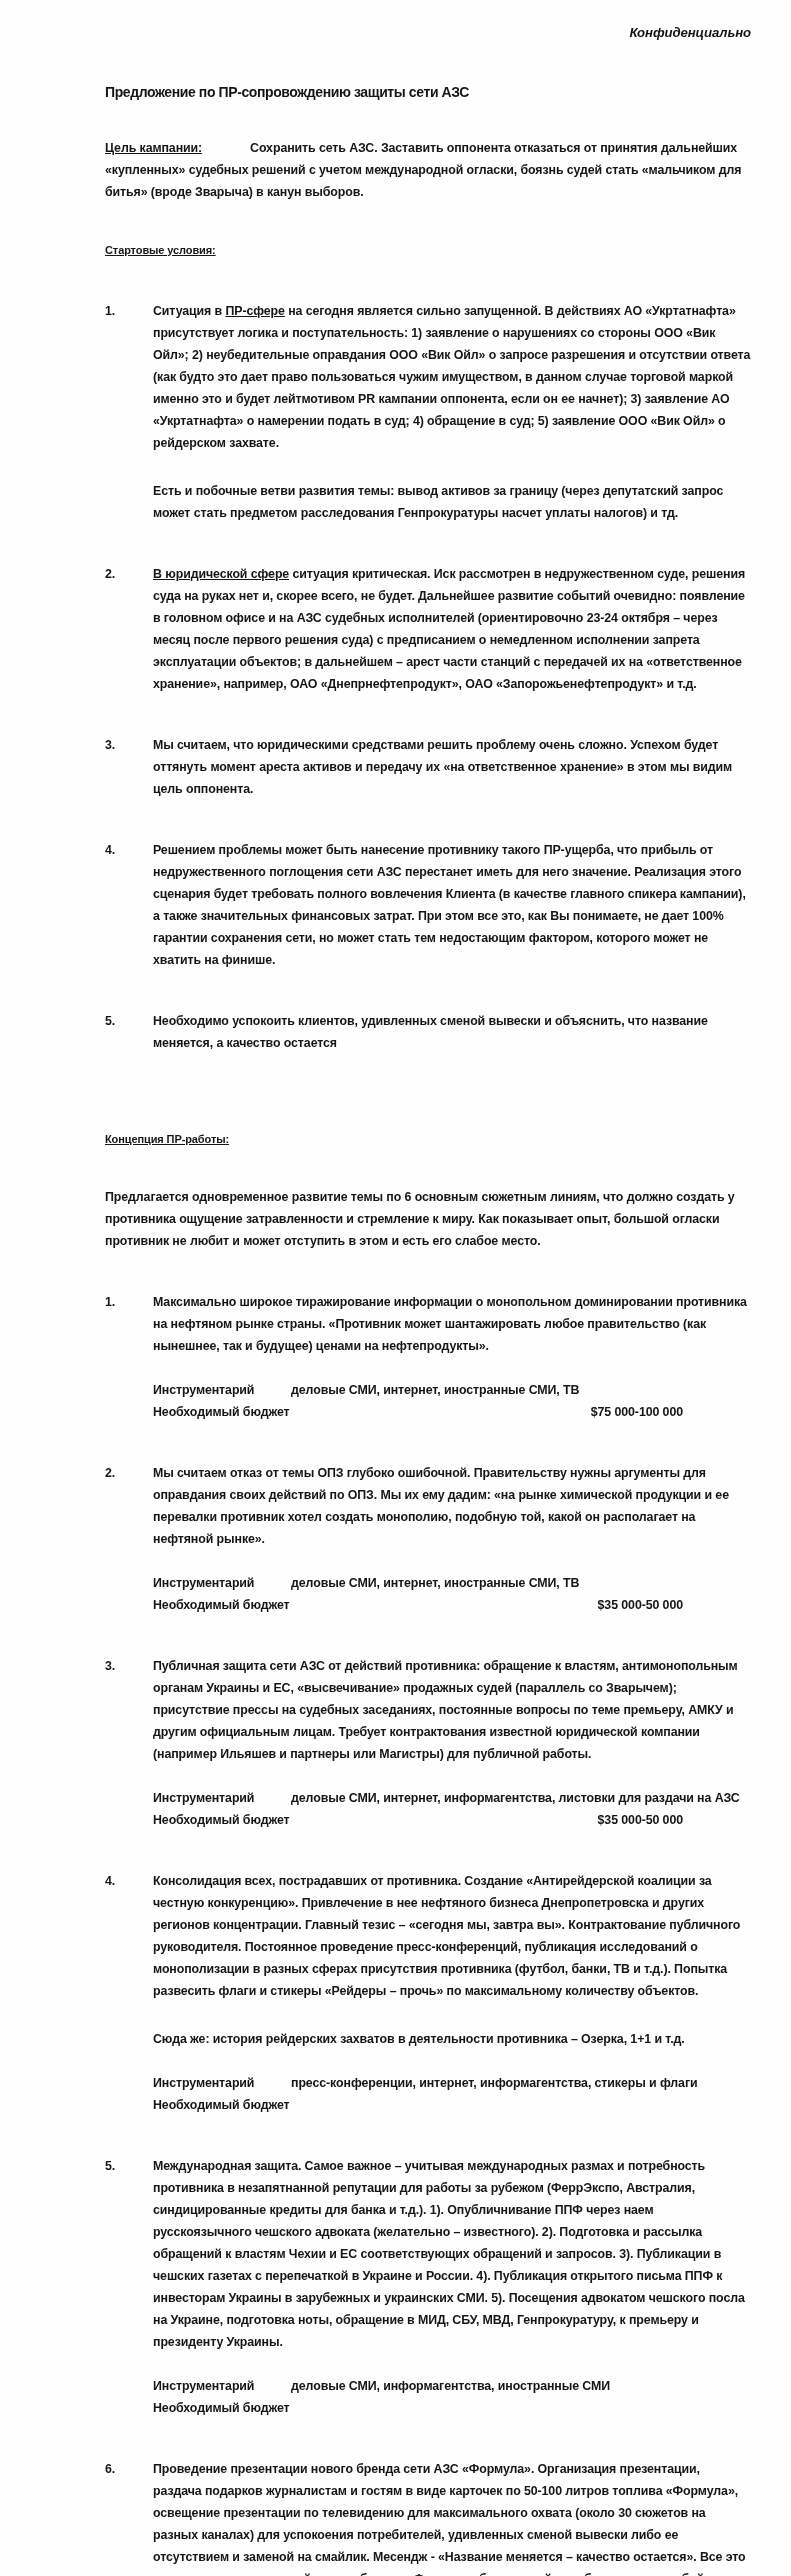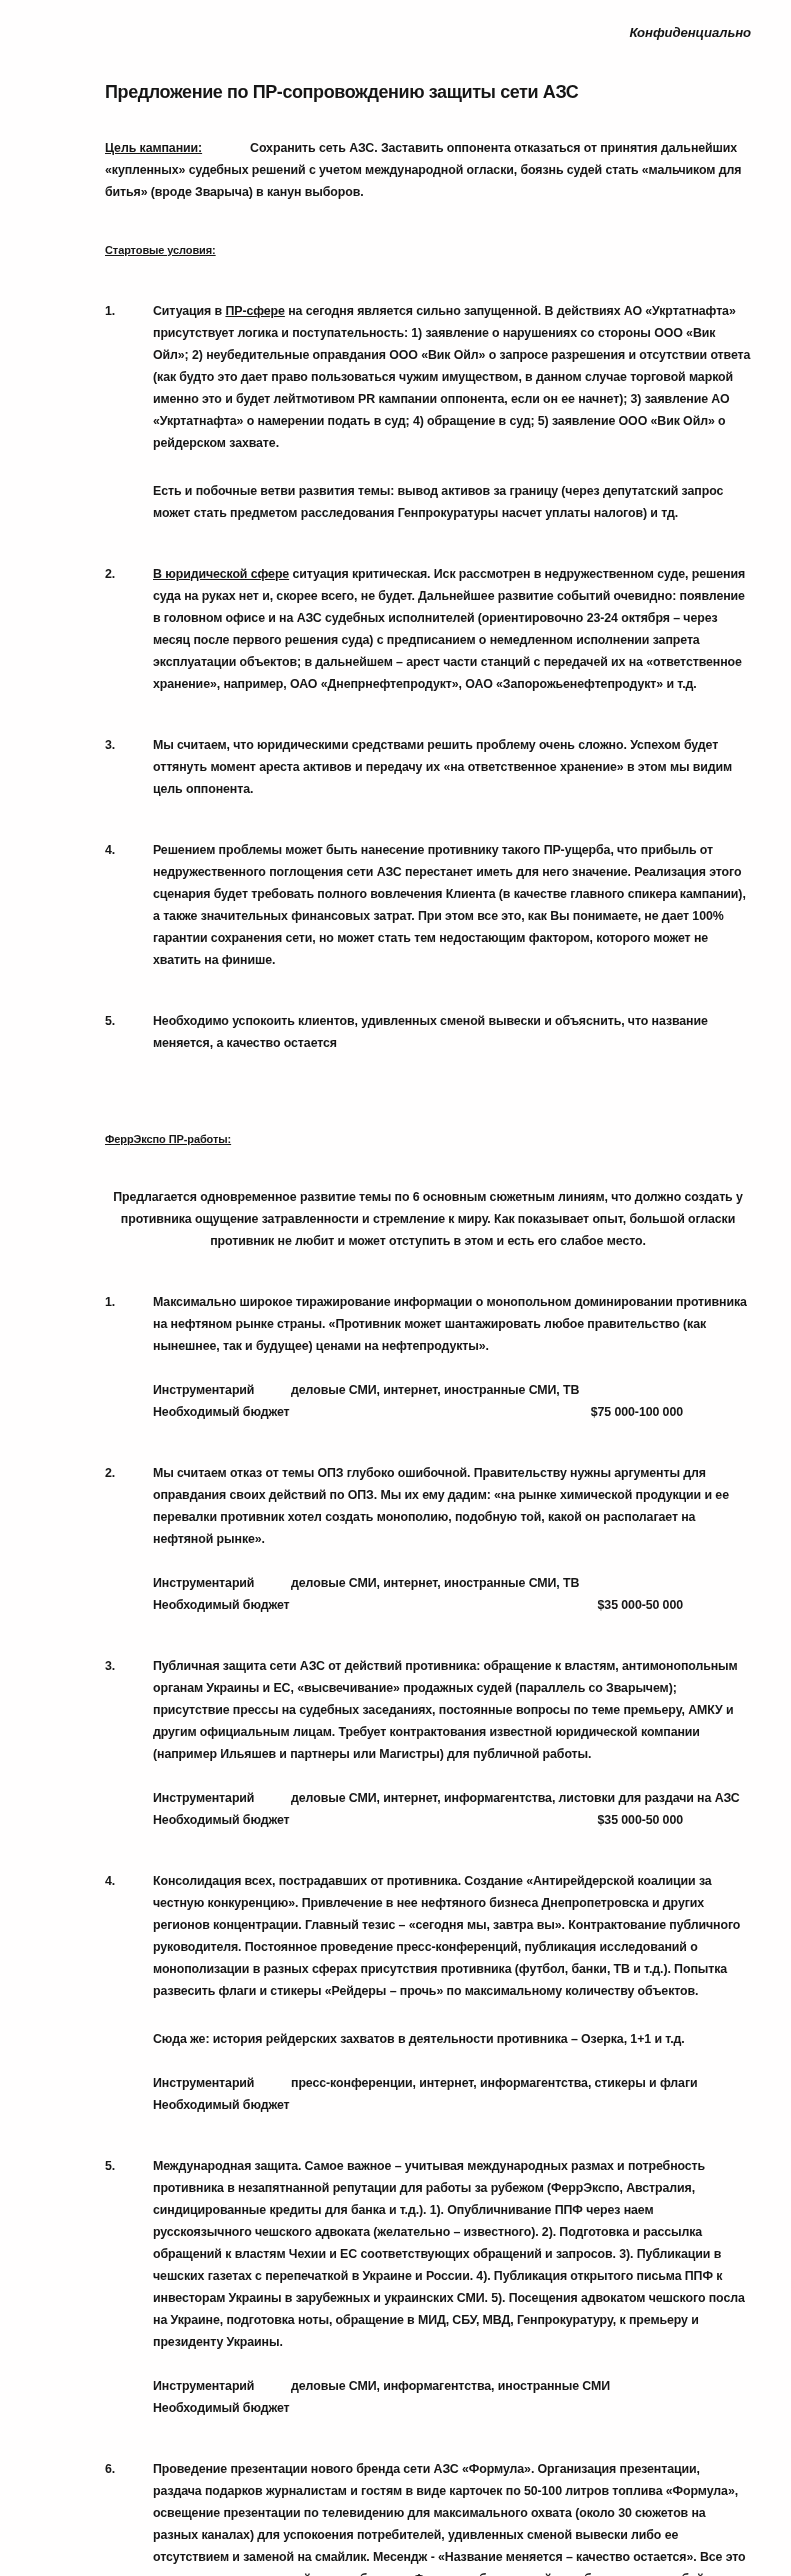--- a/index.html
+++ b/index.html
@@ -5,38 +5,38 @@
   html,body{margin:0;padding:0;background:#ffffff;}
   .page{
     width:791px;min-height:2576px;box-sizing:border-box;
     padding:22px 40px 31px 105px;
     background:#fffefe;
     font-family:"Liberation Sans","DejaVu Sans",sans-serif;
     font-weight:700;font-size:12.4px;line-height:22px;
     color:#161616;letter-spacing:-0.1px;
   }
   .watermark{text-align:right;font-style:italic;font-size:13.2px;}
-  .doc-title{font-size:18px;line-height:23px;margin:37px 0 8px 0;letter-spacing:-0.4px;}
+  .doc-title{font-size:14px;line-height:23px;margin:37px 0 8px 0;letter-spacing:-0.4px;}
   .goal{margin-top:33px;}
   .goal-label{text-decoration:underline;}
   .label-gap{display:inline-block;width:48px;}
   .sec-heading{margin:36px 0 0 0;text-decoration:underline;font-size:11px;}
   .item{display:flex;margin-top:39px;}
   .item .num{width:48px;flex:none;}
   .item .itext{flex:1;min-width:0;}
   .para{margin:0;}
   .para.extra{margin-top:26px;}
   .u{text-decoration:underline;}
   .tools-row{display:flex;margin-top:22px;}
   .tlbl{width:138px;flex:none;}
   .tval{flex:1;}
   .budget-row{display:flex;gap:28px;}
   .budget-row .bval{flex:1;text-align:right;padding-right:68px;}
   .concept-heading{margin-top:74px;}
-  .intro{margin-top:36px;text-align:center;}
+  .intro{margin-top:36px;}
 </style>
 </head>
 <body>
 
 <div class="page">
 
   <div class="watermark">Конфиденциально</div>
 
   <h1 class="doc-title">Предложение по ПР-сопровождению защиты сети АЗС</h1>
 
@@ -73,21 +73,21 @@
     </div>
   </div>
 
   <div class="item">
     <span class="num">5.</span>
     <div class="itext">
       <p class="para">Необходимо успокоить клиентов, удивленных сменой вывески и объяснить, что название меняется, а качество остается</p>
     </div>
   </div>
 
-  <p class="sec-heading concept-heading">ФеррЭкспо ПР-работы:</p>
+  <p class="sec-heading concept-heading">Концепция ПР-работы:</p>
 
   <p class="intro">Предлагается одновременное развитие темы по 6 основным сюжетным линиям, что должно создать у противника ощущение затравленности и стремление к миру. Как показывает опыт, большой огласки противник не любит и может отступить в этом и есть его слабое место.</p>
 
   <div class="item">
     <span class="num">1.</span>
     <div class="itext">
       <p class="para">Максимально широкое тиражирование информации о монопольном доминировании противника на нефтяном рынке страны. «Противник может шантажировать любое правительство (как нынешнее, так и будущее) ценами на нефтепродукты».</p>
       <div class="tools-row">
         <span class="tlbl">Инструментарий</span>
         <span class="tval">деловые СМИ, интернет, иностранные СМИ, ТВ</span>

